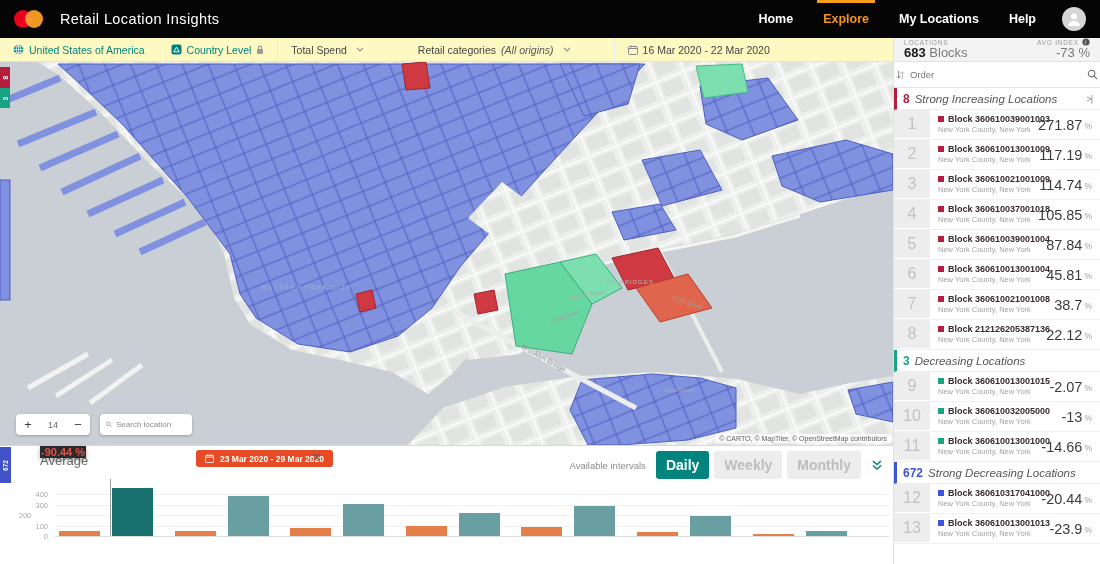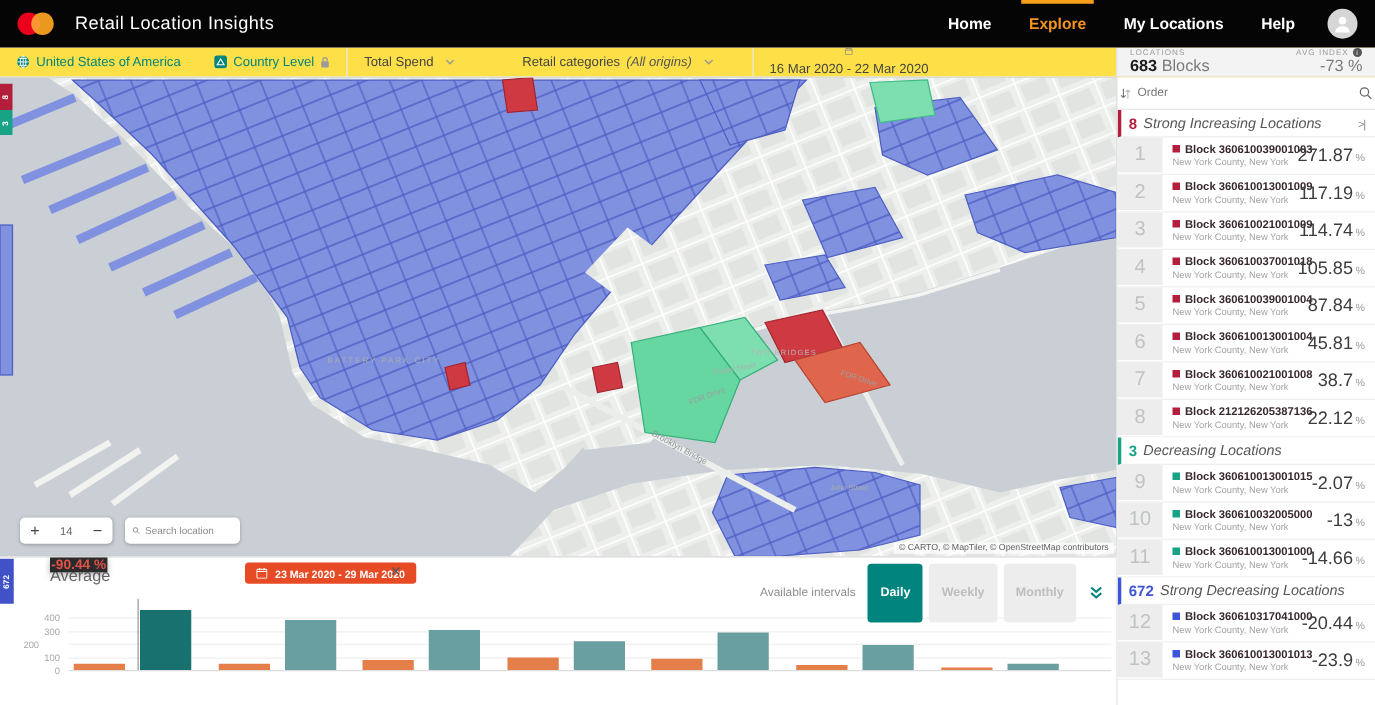--- a/index.html
+++ b/index.html
@@ -14,21 +14,21 @@
   .logo .c1 { left:0; background:#eb001b; }
   .logo .c2 { left:11px; background:#f79e1b; mix-blend-mode:screen; opacity:.95; }
   .hdr-title { color:#fff; font-size:14.5px; letter-spacing:.4px; font-weight:400; }
   .hdr-nav { margin-left:auto; display:flex; align-items:center; gap:30px; height:100%; }
   .nav-item { color:#fff; font-size:12.5px; font-weight:700; height:100%; display:flex; align-items:center; cursor:pointer; position:relative; }
   .nav-item.active { color:#f5941e; }
   .nav-item.active::before { content:""; position:absolute; top:0; left:-6px; right:-6px; height:3px; background:#f79e1b; }
   .avatar { width:24px; height:24px; border-radius:50%; background:#d6d6d6; margin-left:26px; display:flex; align-items:center; justify-content:center; overflow:hidden; }
 
   
-  .subbar { height:24px; display:flex; flex:0 0 auto; border-bottom:1px solid #e2e2e2; background:#fde047;justify-content:center; }
+  .subbar { height:24px; display:flex; flex:0 0 auto; border-bottom:1px solid #e2e2e2; background:#fef9c3;justify-content:center; }
   .filters { width:893px; display:flex; align-items:center; font-size:10.5px; color:#454545; }
   .f-item { display:flex; align-items:center; gap:5px; padding:0 13px; height:100%; cursor:pointer; white-space:nowrap; }
   .f-item.teal { color:#00847d; }
   .f-item.sep { border-left:1px solid #e8e8e8; }
   .f-note { font-style:italic; color:#555; }
   .chev { width:8px; height:5px; margin-left:4px; }
   .summary { width:207px; background:#f3f3f3; display:flex; align-items:center; justify-content:space-between; padding:0 10px; border-left:1px solid #e2e2e2; }
   .sum-col { display:flex; flex-direction:column; line-height:1.1; }
   .sum-col.right { align-items:flex-end; }
   .sum-label { font-size:6.5px; letter-spacing:.8px; color:#9a9a9a; display:flex; align-items:center; gap:3px; }
@@ -60,21 +60,21 @@
   .tooltip { position:absolute; left:40px; top:0px; display:flex; z-index:7; box-shadow:0 2px 5px rgba(0,0,0,.3); }
   .tt-rows { background:#1c1c1c; padding:4px 6px; display:flex; flex-direction:column; justify-content:space-between; gap:4px; width:96px; }
   .tt-row { display:flex; align-items:center; gap:4px; font-size:7.5px; color:#f2f2f2; }
   .tt-sq { width:6px; height:6px; flex:0 0 auto; }
   .tt-val { margin-left:auto; font-weight:700; font-size:8px; }
   .tt-delta { background:#2b2b2b; width:46px; display:flex; align-items:center; justify-content:center; color:#e2524a; font-weight:700; font-size:11px; }
   .badge { position:absolute; left:196px; top:4px; height:17px; background:#e74b25; border-radius:3px; color:#fff; font-size:8.5px; font-weight:700; display:flex; align-items:center; gap:6px; padding:0 9px; z-index:6; cursor:pointer; }
   .badge-x { position:absolute; left:312px; top:5px; font-size:11px; color:#555; cursor:pointer; z-index:6; }
   .intervals { position:absolute; right:6px; top:5px; display:flex; align-items:center; gap:6px; z-index:6; }
   .int-label { font-size:9.5px; color:#8d8d8d; margin-right:4px; }
-  .int-btn { font-size:10px; font-weight:700; padding:18px 10px; border-radius:3px; cursor:pointer; }
+  .int-btn { font-size:14px; font-weight:700; padding:6px 10px; border-radius:3px; cursor:pointer; }
   .int-btn.active { background:#00847d; color:#fff; }
   .int-btn.disabled { background:#ededed; color:#bdbdbd; }
   .int-exp { width:20px; height:16px; display:flex; align-items:center; justify-content:center; cursor:pointer; }
   .plot { position:absolute; left:0; right:0; top:33px; bottom:0; }
   .gline { position:absolute; left:55px; right:4px; height:1px; background:#f0f0f0; }
   .gline.zero { background:#ddd; }
   .glabel { position:absolute; width:46px; text-align:right; font-size:7.5px; color:#a8a8a8; }
   .bar { position:absolute; }
   .cursorline { position:absolute; width:1px; background:#9b9b9b; }
 
@@ -150,21 +150,21 @@
             <polyline points="1,1 4,4 7,1" fill="none" stroke="#999" stroke-width="1.2"></polyline>
           </svg>
       </div>
       <div class="f-item" style="margin-left:28px;">
         <span>Retail categories</span>
         <span class="f-note">(All origins)</span>
         <svg class="chev" viewBox="0 0 8 5">
             <polyline points="1,1 4,4 7,1" fill="none" stroke="#999" stroke-width="1.2"></polyline>
           </svg>
       </div>
-      <div class="f-item sep" style="margin-left:18px;flex-direction:column;">
+      <div class="f-item sep" style="margin-left:30px;">
         <svg width="10" height="10" viewBox="0 0 10 10">
           <rect x="0.5" y="1.5" width="9" height="8" rx="1" fill="none" stroke="#8a8a8a"></rect>
           <path d="M0.5 3.5h9M3 0.5v2M7 0.5v2" stroke="#8a8a8a" fill="none"></path>
         </svg>
         <span>16 Mar 2020 - 22 Mar 2020</span>
       </div>
     </div>
     <div class="summary">
       <div class="sum-col">
         <div class="sum-label">LOCATIONS</div>

